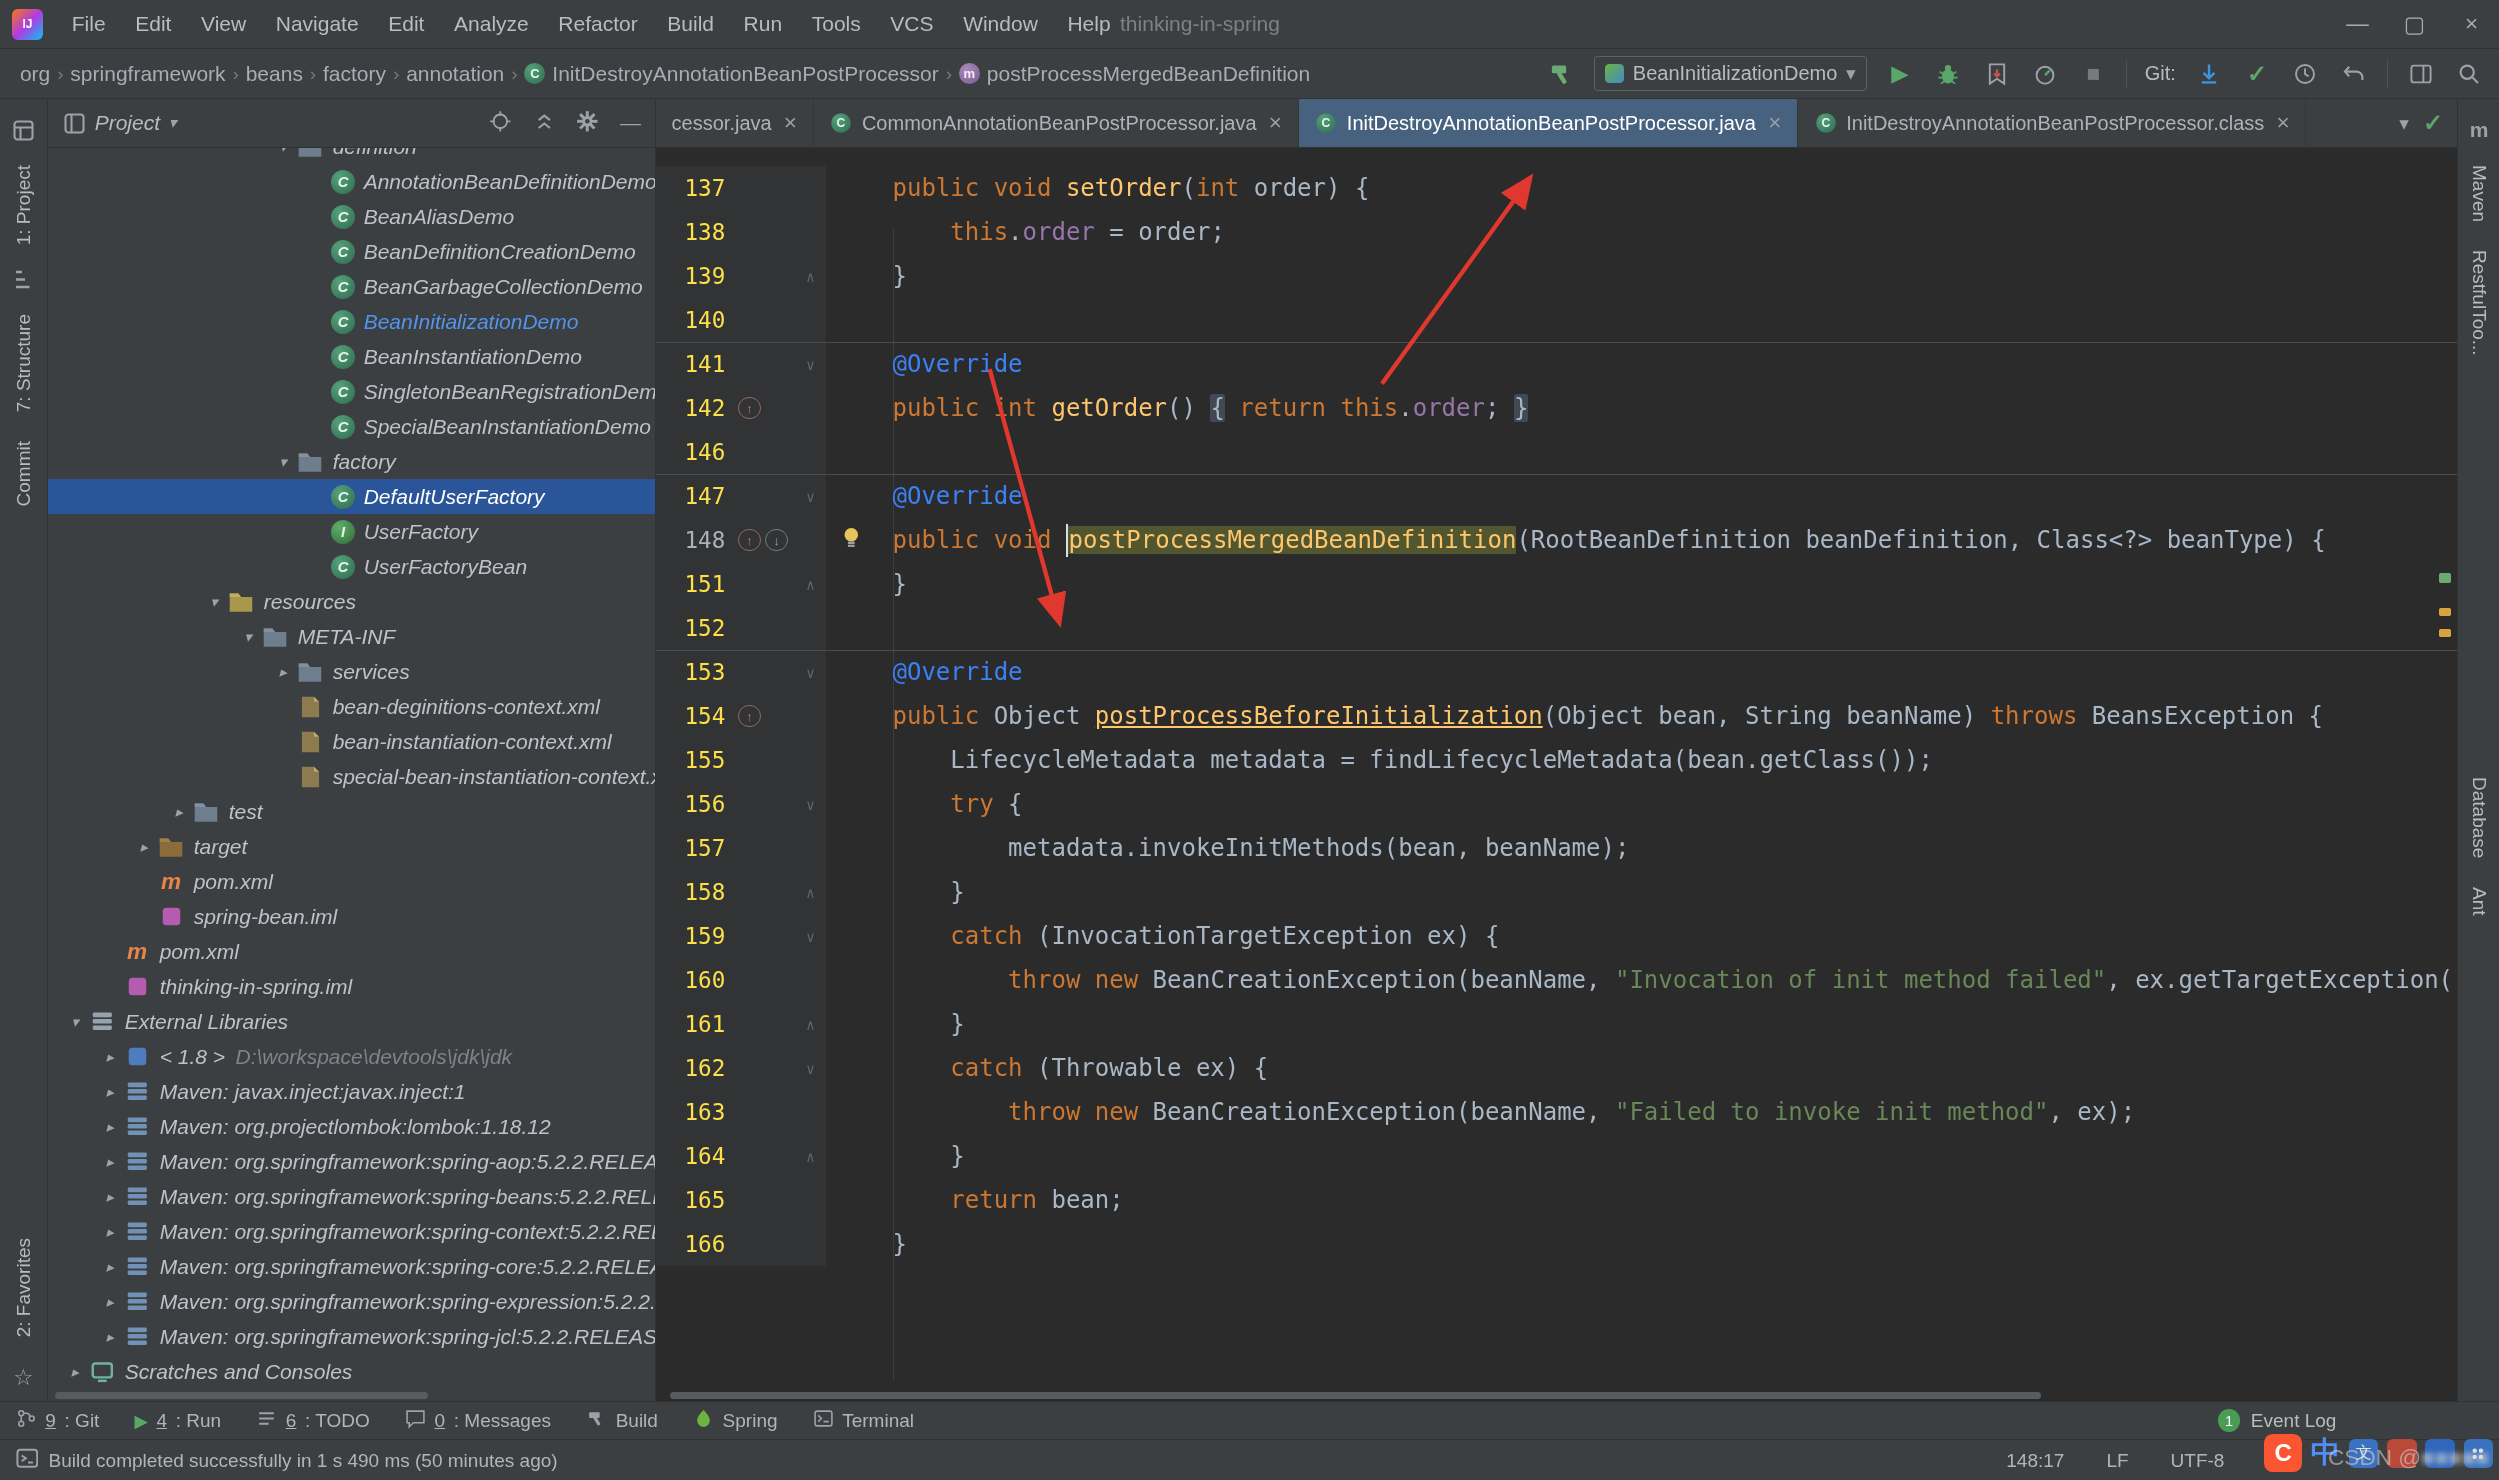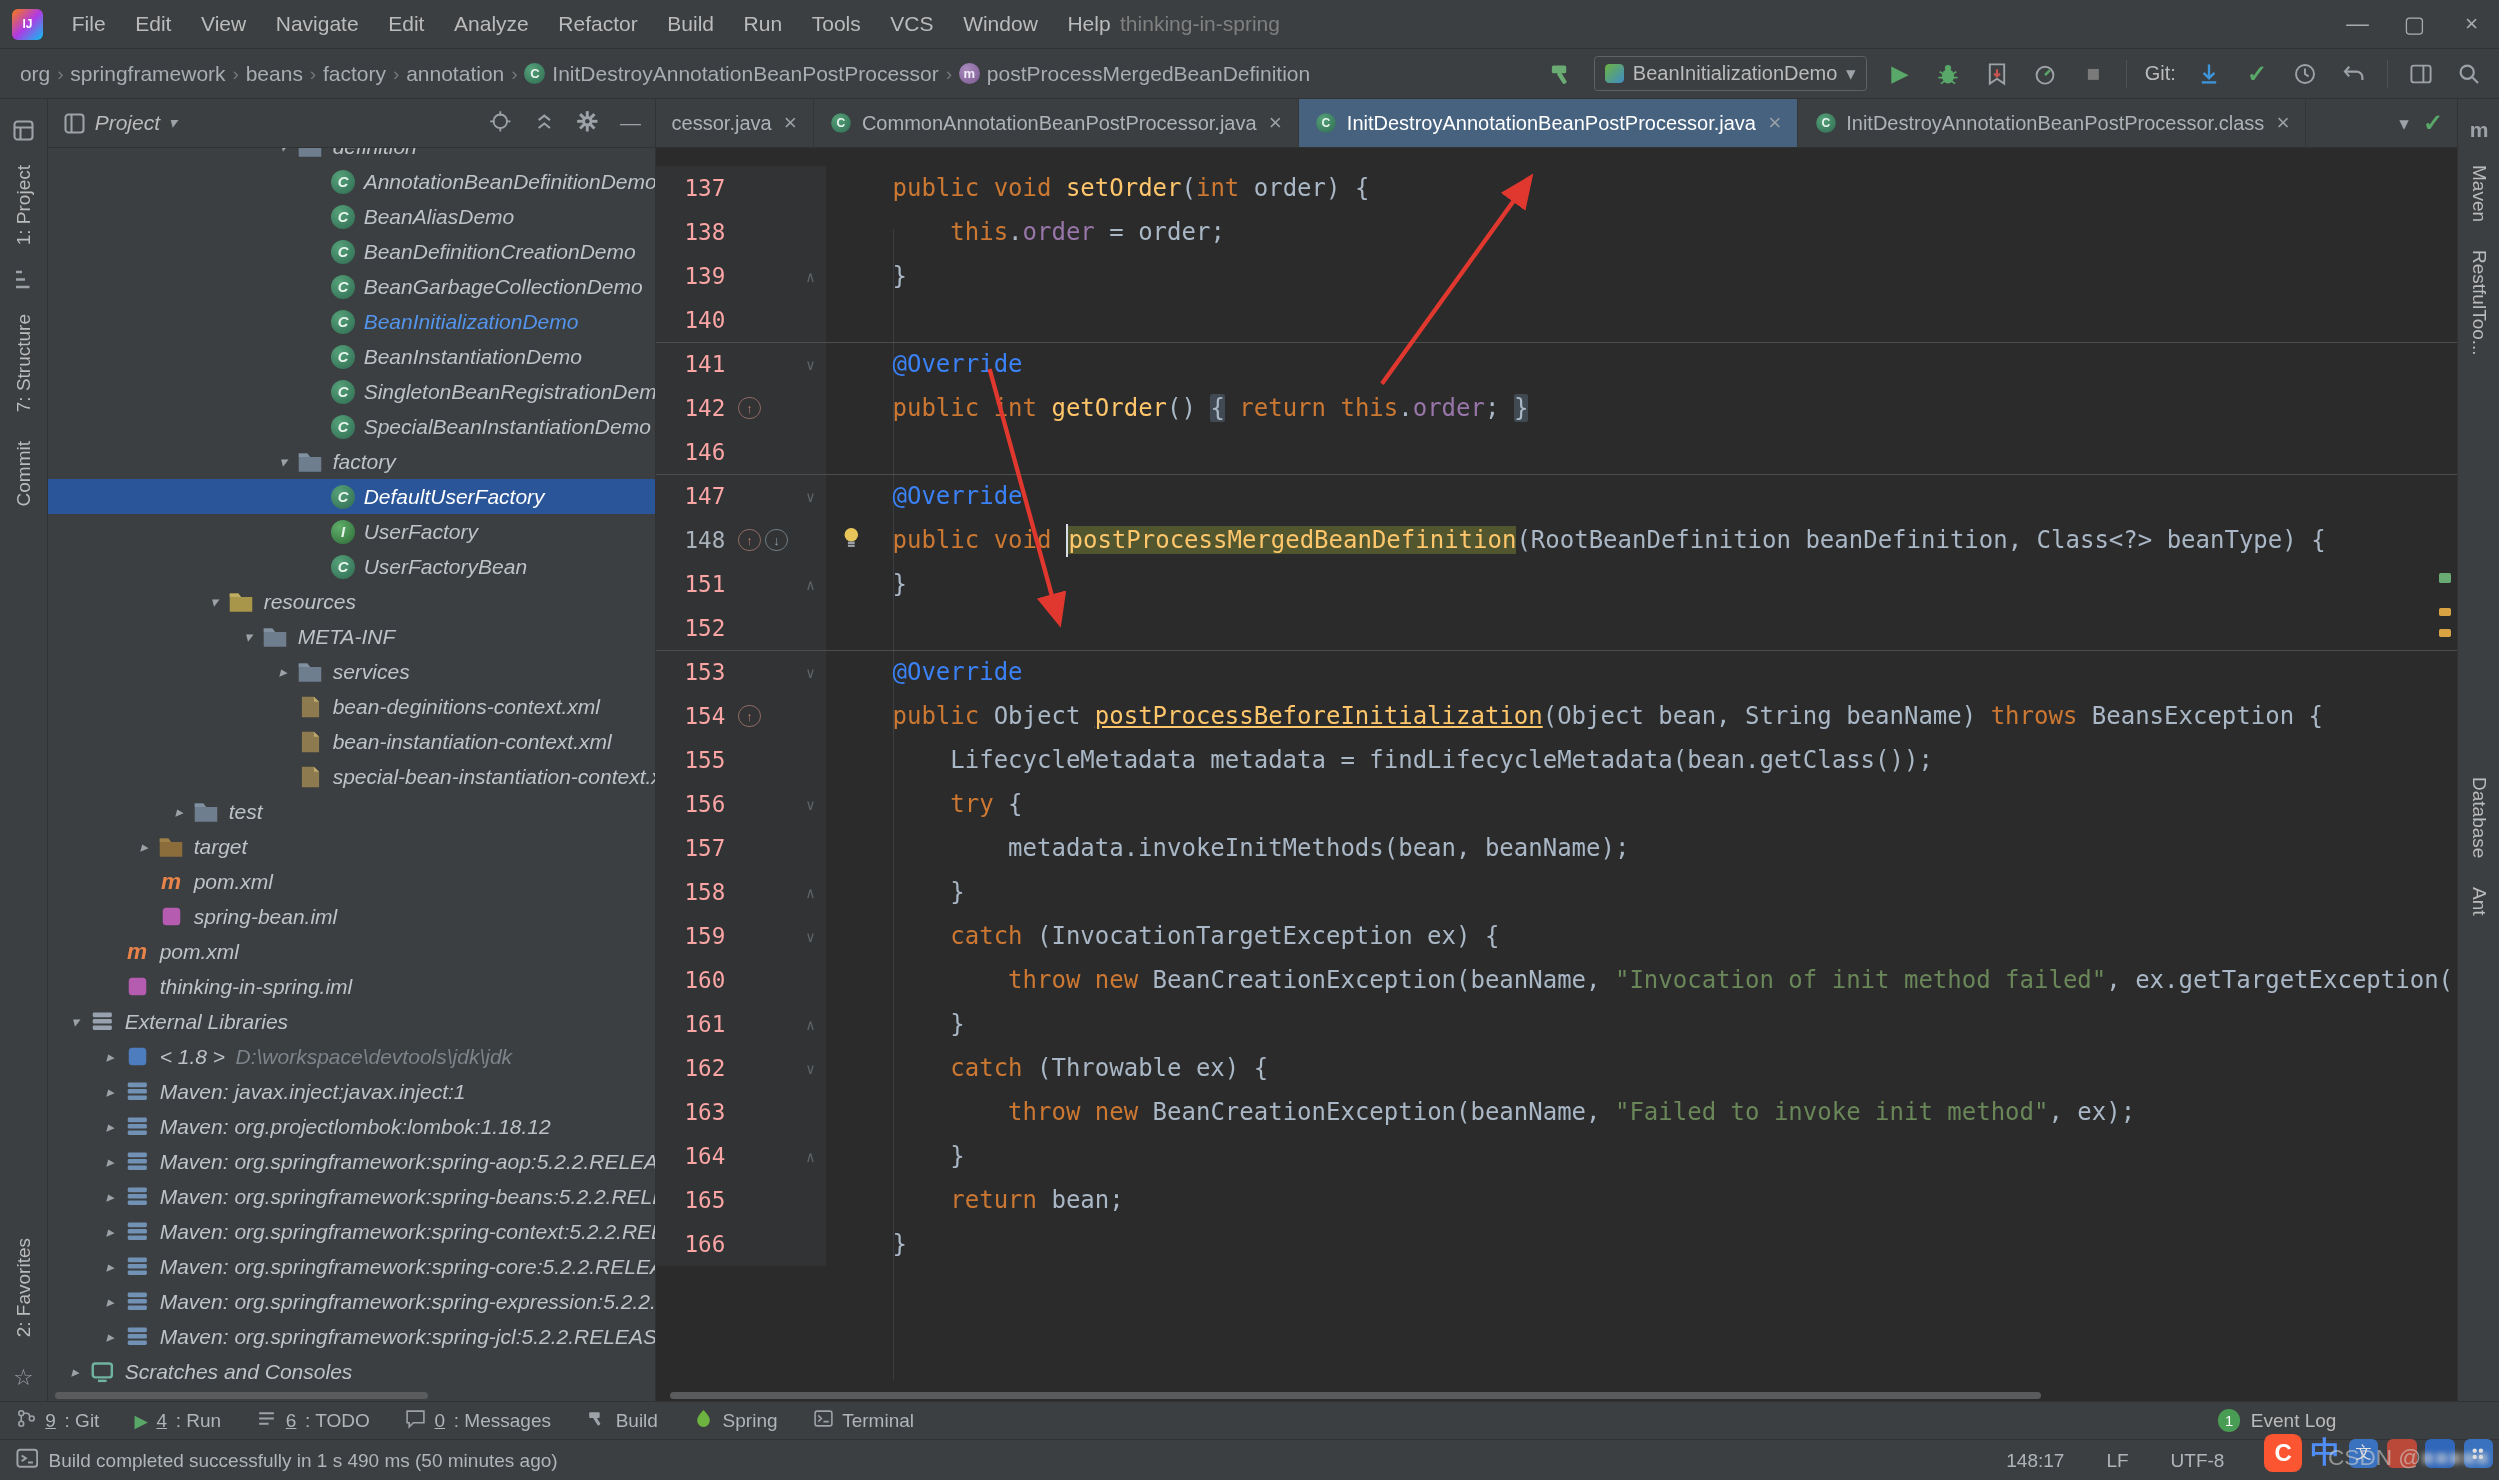--- a/index.html
+++ b/index.html
@@ -100,21 +100,21 @@
   .tab.active { background:#47627f; color:#ffffff; }
   .tab .ti { transform:scale(.82); margin-right:0; }
   .tab .close { color:#9aa0a6; font-size:22.6px; margin-left:3.5px; }
   .tabs-right { margin-left:auto; display:flex; align-items:center; gap:14px; padding-right:14px; }
   .tab-chevron { color:#9da2a8; font-size:19px; }
 
   .code-area { flex:1; position:relative; overflow:hidden; padding-top:18px; }
   .crow { height:44px; display:flex; align-items:stretch; position:relative;
     font-family:"DejaVu Sans Mono", monospace; font-size:24px; }
   .crow.sep::before { content:""; position:absolute; left:0; right:0; top:0; height:0.9px; background:#4b4d4f; }
-  .ln { width:78px; padding-right:8.7px; color:#fca5a5; background:#313335; font-size:22.6px;
+  .ln { width:78px; padding-right:8.7px; color:#fde047; background:#313335; font-size:22.6px;
     display:flex; align-items:center; justify-content:flex-end; flex:none; }
   .ln.cur { color:#a9b2ba; }
   .gicons { width:61px; background:#313335; display:flex; align-items:center; gap:4.3px;
     padding-left:4.3px; flex:none; }
   .gov { width:22.6px; height:22.6px; border:1.7px solid #8d6a63; border-radius:50%; color:#c07f72;
     font-size:13px; display:flex; align-items:center; justify-content:center; flex:none;
     font-family:"Liberation Sans",sans-serif; }
   .gov.overridden { border-color:#6f7d88; color:#93a1ad; }
   .gfold { width:31px; background:#313335; color:#5f6468; font-size:14.8px;
     display:flex; align-items:center; justify-content:center; flex:none; }

